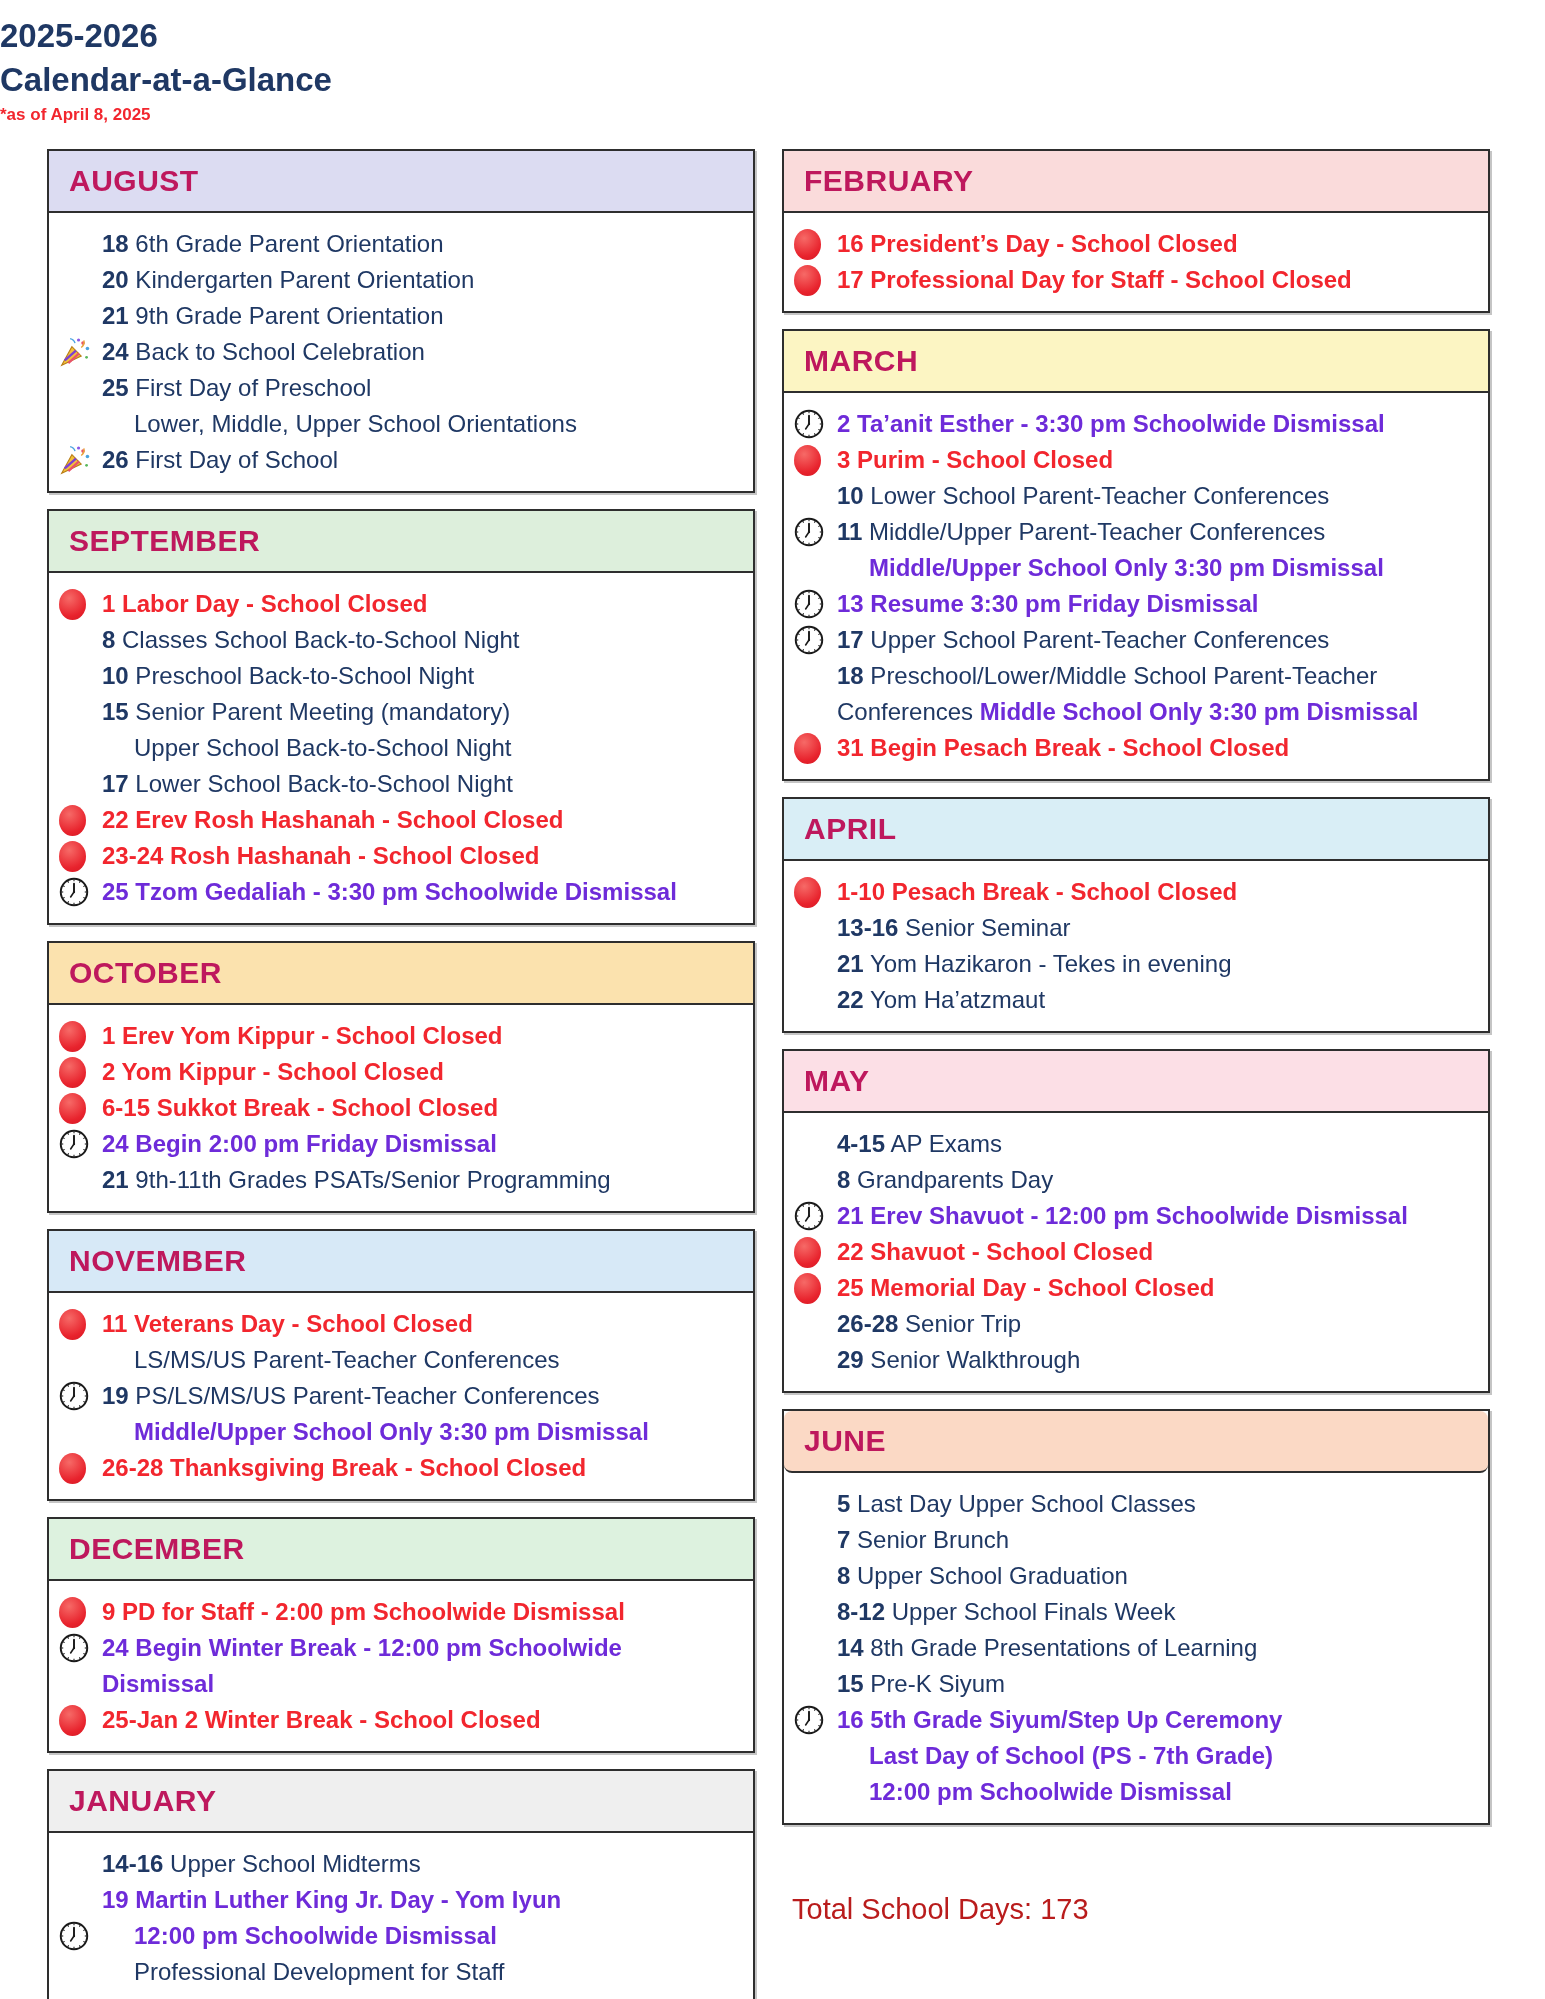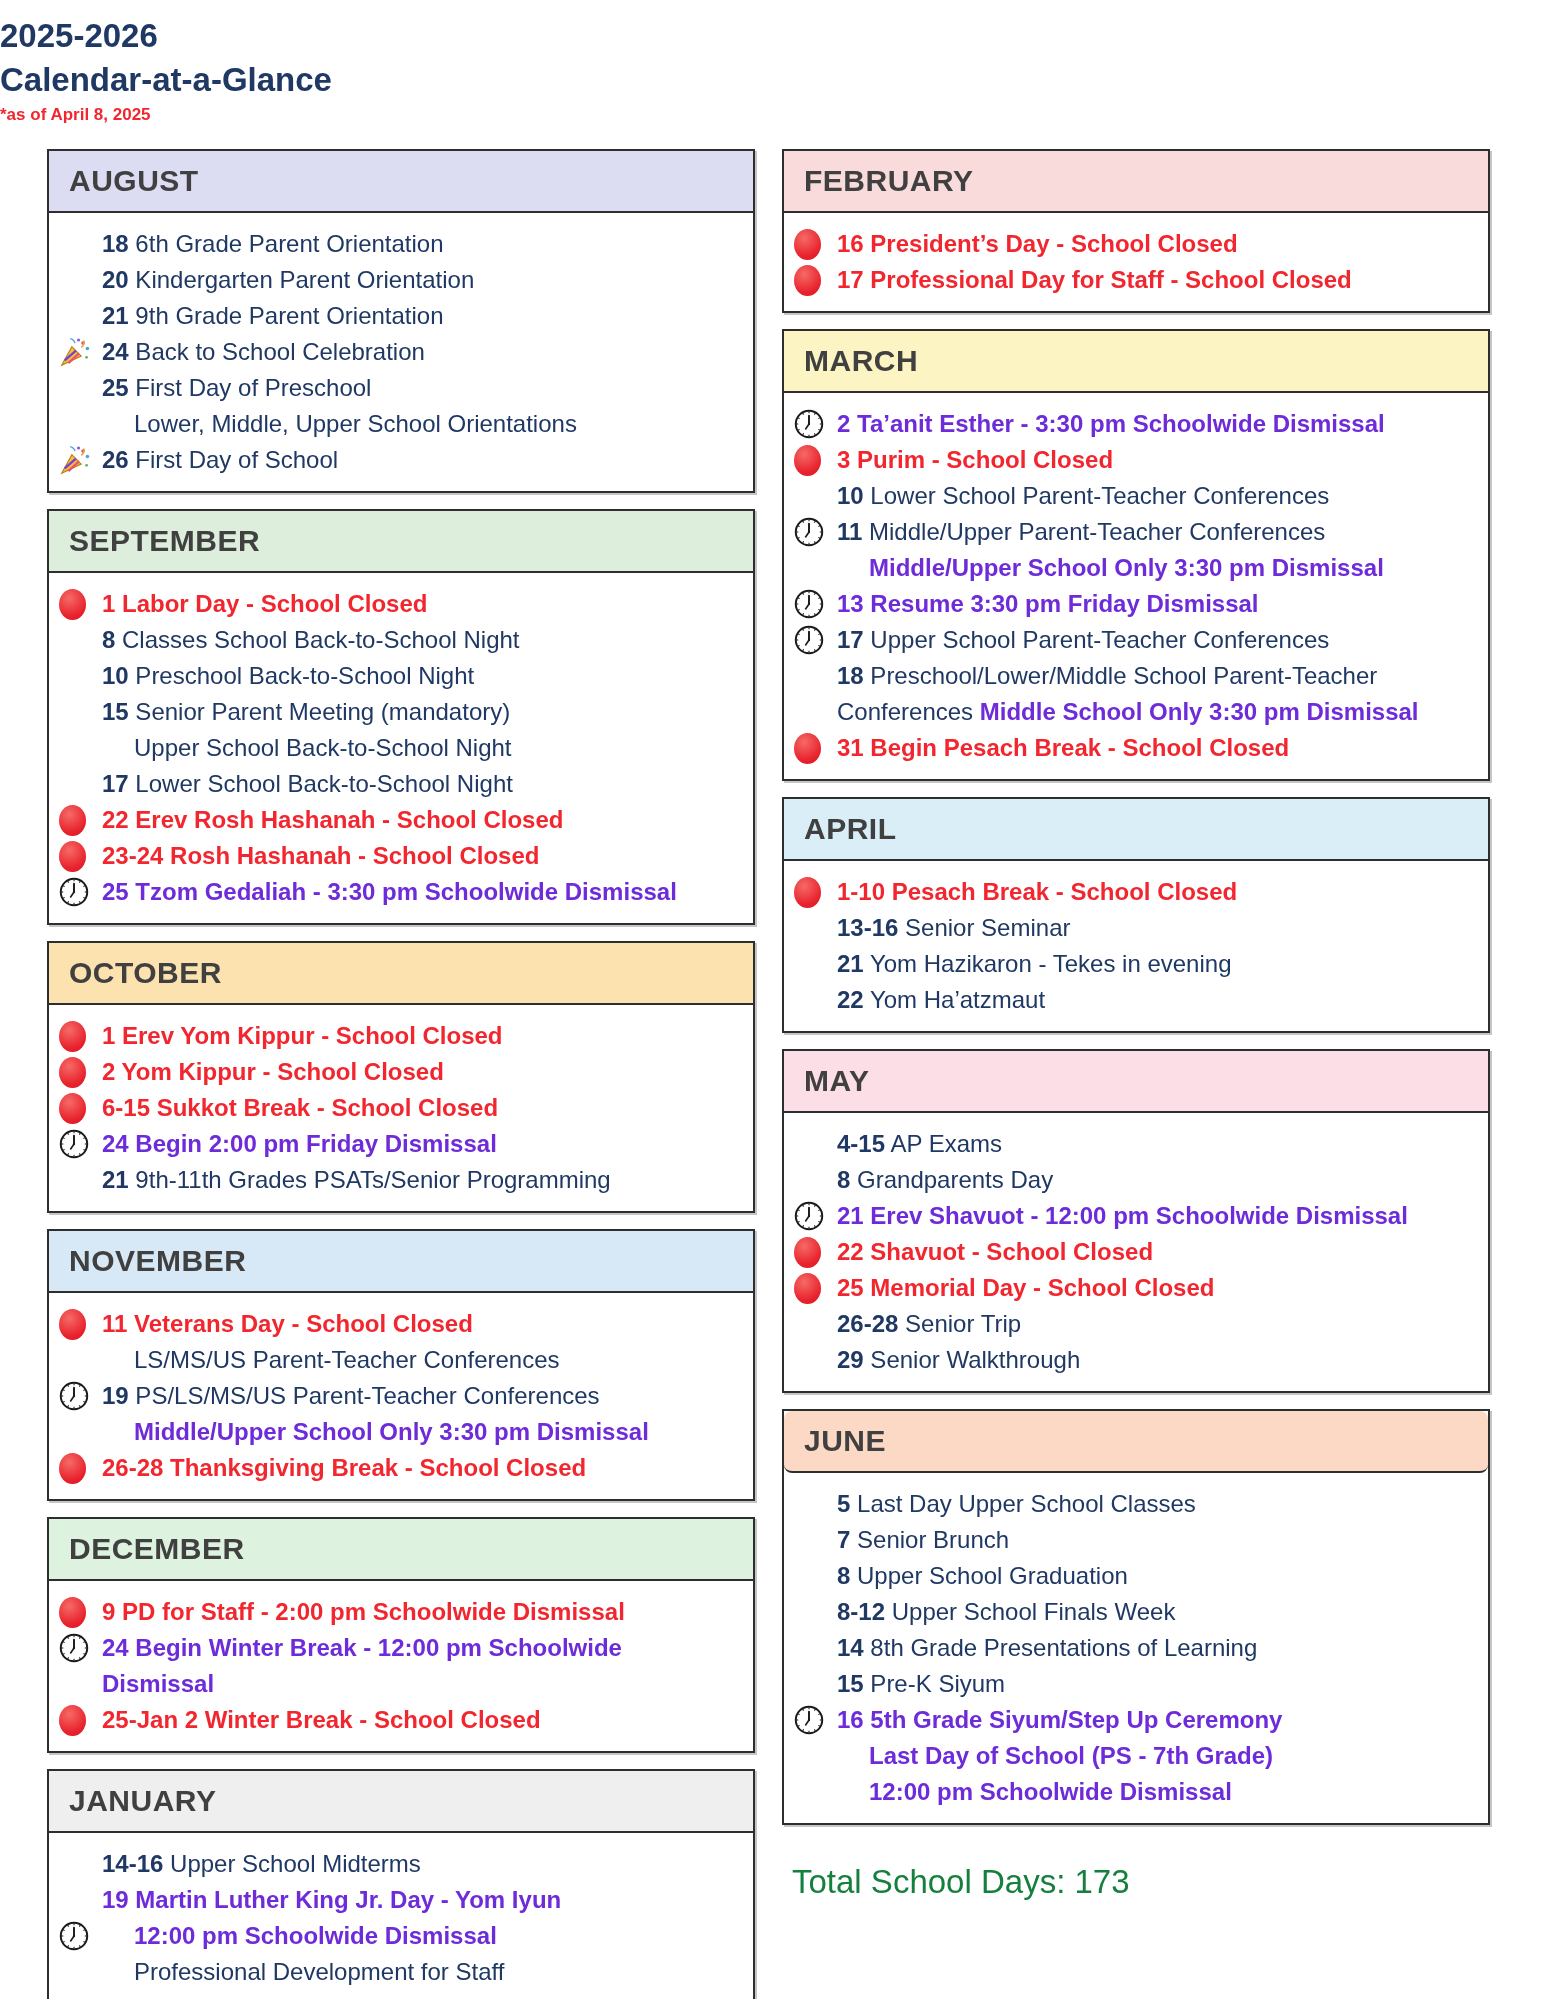--- a/index.html
+++ b/index.html
@@ -4,33 +4,33 @@
 <style>
   *{box-sizing:border-box;margin:0;padding:0}
   html,body{background:#fff}
   body{width:1545px;height:1999px;font-family:"Liberation Sans",sans-serif;overflow:hidden;position:relative}
   .titles{padding-top:14px}
   .title-line{font-size:33px;font-weight:bold;color:#1f3864;line-height:44px}
   .as-of{font-size:17px;font-weight:bold;color:#f2262e;margin-top:3px}
   .columns{display:flex;gap:27px;padding-left:47px;margin-top:24px;align-items:flex-start}
   .col{width:708px;flex:none}
   .month{border:2px solid #2e2e2e;margin-bottom:16px;background:#fff;box-shadow:2px 2px 0 rgba(90,90,90,.35)}
-  .month-header{border-bottom:2px solid #2e2e2e;padding:13px 0 13px 20px;font-size:30px;font-weight:bold;color:#404040;letter-spacing:.5px}
+  .month-header{border-bottom:2px solid #2e2e2e;padding:13px 0 13px 20px;font-size:30px;font-weight:bold;color:#be185d;letter-spacing:.5px}
   .month-body{padding:13px 4px 13px 8px}
   .event-line{display:flex;align-items:center;min-height:36px}
   .icon-cell{width:45px;flex:none;display:flex;align-items:center;justify-content:flex-start;padding-left:2px}
   .event-text{font-size:24px;line-height:36px;color:#1f3864;white-space:nowrap}
   .event-text.indent{padding-left:32px}
   .seg-num{font-weight:bold;color:#1f3864}
   .seg-navy{color:#1f3864}
   .seg-red{color:#f2262e;font-weight:bold}
   .seg-purple{color:#6e2bd9;font-weight:bold}
   .red-dot{display:block;width:27px;height:31px;border-radius:50%;
     background:radial-gradient(circle at 38% 30%,#f66a67 0%,#e8232d 65%,#d41722 100%)}
-  .total{font-size:33px;color:#15803d;margin-top:38px;padding-left:10px}
+  .total{font-size:29px;color:#b91c1c;margin-top:68px;padding-left:10px}
 </style>
 </head>
 <body>
 
 <div class="titles">
   <div class="title-line">2025-2026</div>
   <div class="title-line">Calendar-at-a-Glance</div>
   <div class="as-of">*as of April 8, 2025</div>
 </div>
 

